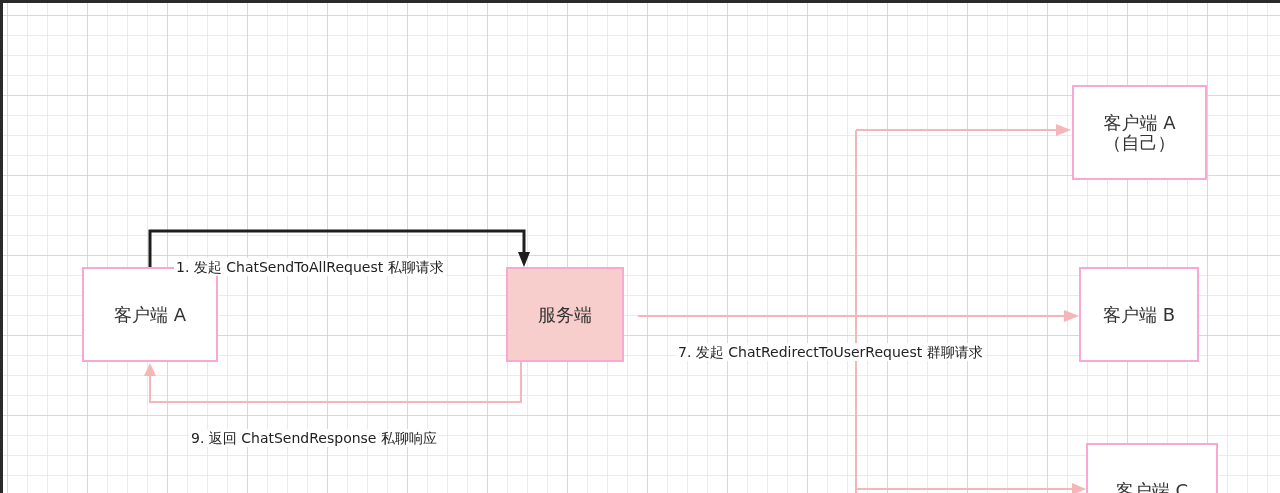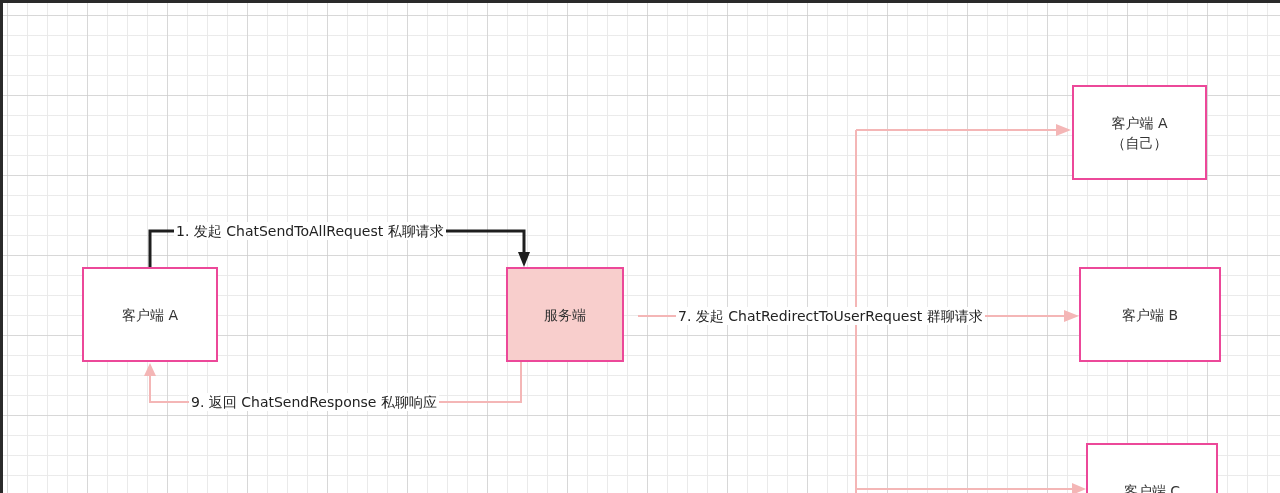--- a/index.html
+++ b/index.html
@@ -17,28 +17,28 @@
     background-image:
       linear-gradient(to right, rgba(200,200,200,0.55) 1px, transparent 1px),
       linear-gradient(to bottom, rgba(200,200,200,0.55) 1px, transparent 1px),
       linear-gradient(to right, rgba(232,232,232,0.9) 1px, transparent 1px),
       linear-gradient(to bottom, rgba(232,232,232,0.9) 1px, transparent 1px);
     background-size: 80px 80px, 80px 80px, 20px 20px, 20px 20px;
     background-position: 4px 12px, 4px 12px, 4px 12px, 4px 12px;
   }
   .node {
     position: absolute; box-sizing: border-box;
-    border: 2px solid #ec4899; background: #ffffff;
+    border: 2px solid #f9a8d4; background: #ffffff;
     display: flex; flex-direction: column; align-items: center; justify-content: center;
-    font-size: 14px; color: #333333; line-height: 20px; text-align: right;
+    font-size: 18px; color: #333333; line-height: 20px; text-align: right;
   }
   .node.server { background: #f8cecc; }
   .edge-label {
     position: absolute; font-size: 14px; color: #222222; white-space: nowrap;
-    background: #ffffff; padding: 0 2px; line-height: 18px;
+    background: #ffffff; padding: 0 2px; line-height: 18px; margin-top: 36px;
   }
   svg.edges { position: absolute; left: 0; top: 0; }
 </style>
 </head>
 <body>
 
 <div class="frame"></div>
 
 <svg class="edges" width="1280" height="493">
   <defs>
@@ -74,21 +74,21 @@
 
 <div class="node server" style="left:506px; top:267px; width:118px; height:95px;">
   <span>服务端</span>
 </div>
 
 <div class="node" style="left:1072px; top:85px; width:135px; height:95px;">
   <span>客户端 A</span>
   <span>（自己）</span>
 </div>
 
-<div class="node" style="left:1079px; top:267px; width:142px; height:95px;">
+<div class="node" style="left:1079px; top:267px; width:120px; height:95px;">
   <span>客户端 B</span>
 </div>
 
 <div class="node" style="left:1086px; top:443px; width:132px; height:95px; justify-content:flex-start; padding-top:36px;">
   <span>客户端 C</span>
 </div>
 
 <div class="edge-label" style="left:174px; top:222px;">1. 发起 ChatSendToAllRequest 私聊请求</div>
 
 <div class="edge-label" style="left:189px; top:393px;">9. 返回 ChatSendResponse 私聊响应</div>

